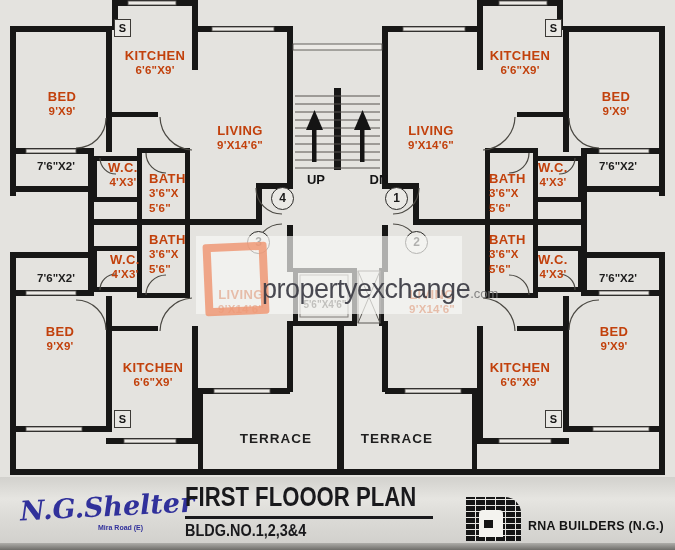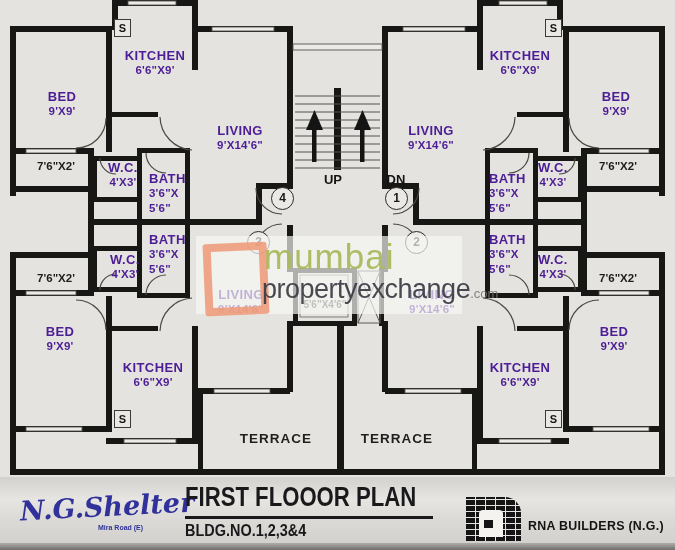--- a/index.html
+++ b/index.html
@@ -1,35 +1,35 @@
 <!DOCTYPE html>
 <html><head>
 <meta charset="utf-8">
 <style>
   html,body{margin:0;padding:0;background:#b9b8b4;}
   #scan{position:relative;width:675px;height:550px;background:#e4e3df;overflow:hidden;
         font-family:"Liberation Sans",sans-serif;}
   
   #plansvg{position:absolute;left:0;top:0;}
   
-  .lbl{position:absolute;transform:translateX(-50%);text-align:center;color:#4c1d95;
+  .lbl{position:absolute;transform:translateX(-50%);text-align:center;color:#c2410c;
        font-weight:bold;white-space:nowrap;line-height:1;}
   .lbl .rname{font-size:13px;letter-spacing:.4px;}
   .lbl .rdim{font-size:11.5px;margin-top:3px;letter-spacing:.2px;}
   .lbl.leftal{transform:none;text-align:left;}
   .dimonly{position:absolute;transform:translateX(-50%);font-weight:bold;font-size:11.5px;
        color:#1c1c1c;white-space:nowrap;}
   .terr{position:absolute;transform:translateX(-50%);font-weight:bold;font-size:13.5px;
        letter-spacing:1px;color:#1f1f1f;}
   .sbox{position:absolute;width:15px;height:16px;border:1px solid #3c3a36;font-size:11px;
        font-weight:bold;color:#161616;text-align:center;line-height:16px;background:#e9e8e4;}
   .fnum{position:absolute;width:21px;height:21px;border:1.4px solid #2b2a28;border-radius:50%;
        background:#eae9e5;font-size:12px;font-weight:bold;color:#1a1a1a;text-align:center;
        line-height:21px;}
-  .updn{position:absolute;transform:translateX(-50%);font-size:13px;font-weight:bold;color:#141414;margin-left:17px;}
+  .updn{position:absolute;transform:translateX(-50%);font-size:13px;font-weight:bold;color:#141414;}
   .liftlbl{position:absolute;transform:translateX(-50%);font-size:10px;font-weight:bold;color:#4e4c48;}
   
   #wm{position:absolute;left:196px;top:236px;width:266px;height:78px;
       background:rgba(248,247,244,.68);}
   #wm .sq{position:absolute;left:8px;top:7px;width:48px;height:56px;
       border:8px solid rgba(238,152,116,.85);border-radius:3px;transform:rotate(-2.5deg);}
   #wm .l1{position:absolute;left:68px;top:1px;font-size:35px;font-weight:500;
       color:rgba(168,185,92,.95);letter-spacing:1px;}
   #wm .l2{position:absolute;left:66px;top:38px;font-size:27px;font-weight:500;
       color:rgba(58,58,66,.92);letter-spacing:-.5px;}
@@ -322,21 +322,20 @@
   <div class="updn" style="left:316px;top:172px">UP</div>
   <div class="updn" style="left:379px;top:172px">DN</div>
   <div class="liftlbl" style="left:325px;top:299px">5'6"X4'6"</div>
   <div class="fnum" style="left:271px;top:187px">4</div>
   <div class="fnum" style="left:385px;top:187px">1</div>
   <div class="fnum" style="left:247px;top:231px">3</div>
   <div class="fnum" style="left:405px;top:231px">2</div>
 
   <div id="wm">
     <div class="sq"></div>
-    <div class="l1">mumbai</div>
     <div class="l2"><span>propertyexchange</span><span class="l3">.com</span></div>
   </div>
 
   <div id="footer">
     <div id="ngshelter">N.G.Shelter</div>
     <div id="ngsub">Mira Road (E)</div>
     <div id="ftitle">FIRST FLOOOR PLAN</div>
     <div id="funder"></div>
     <div id="fsub">BLDG.NO.1,2,3&amp;4</div>
     <div id="rnaicon">

